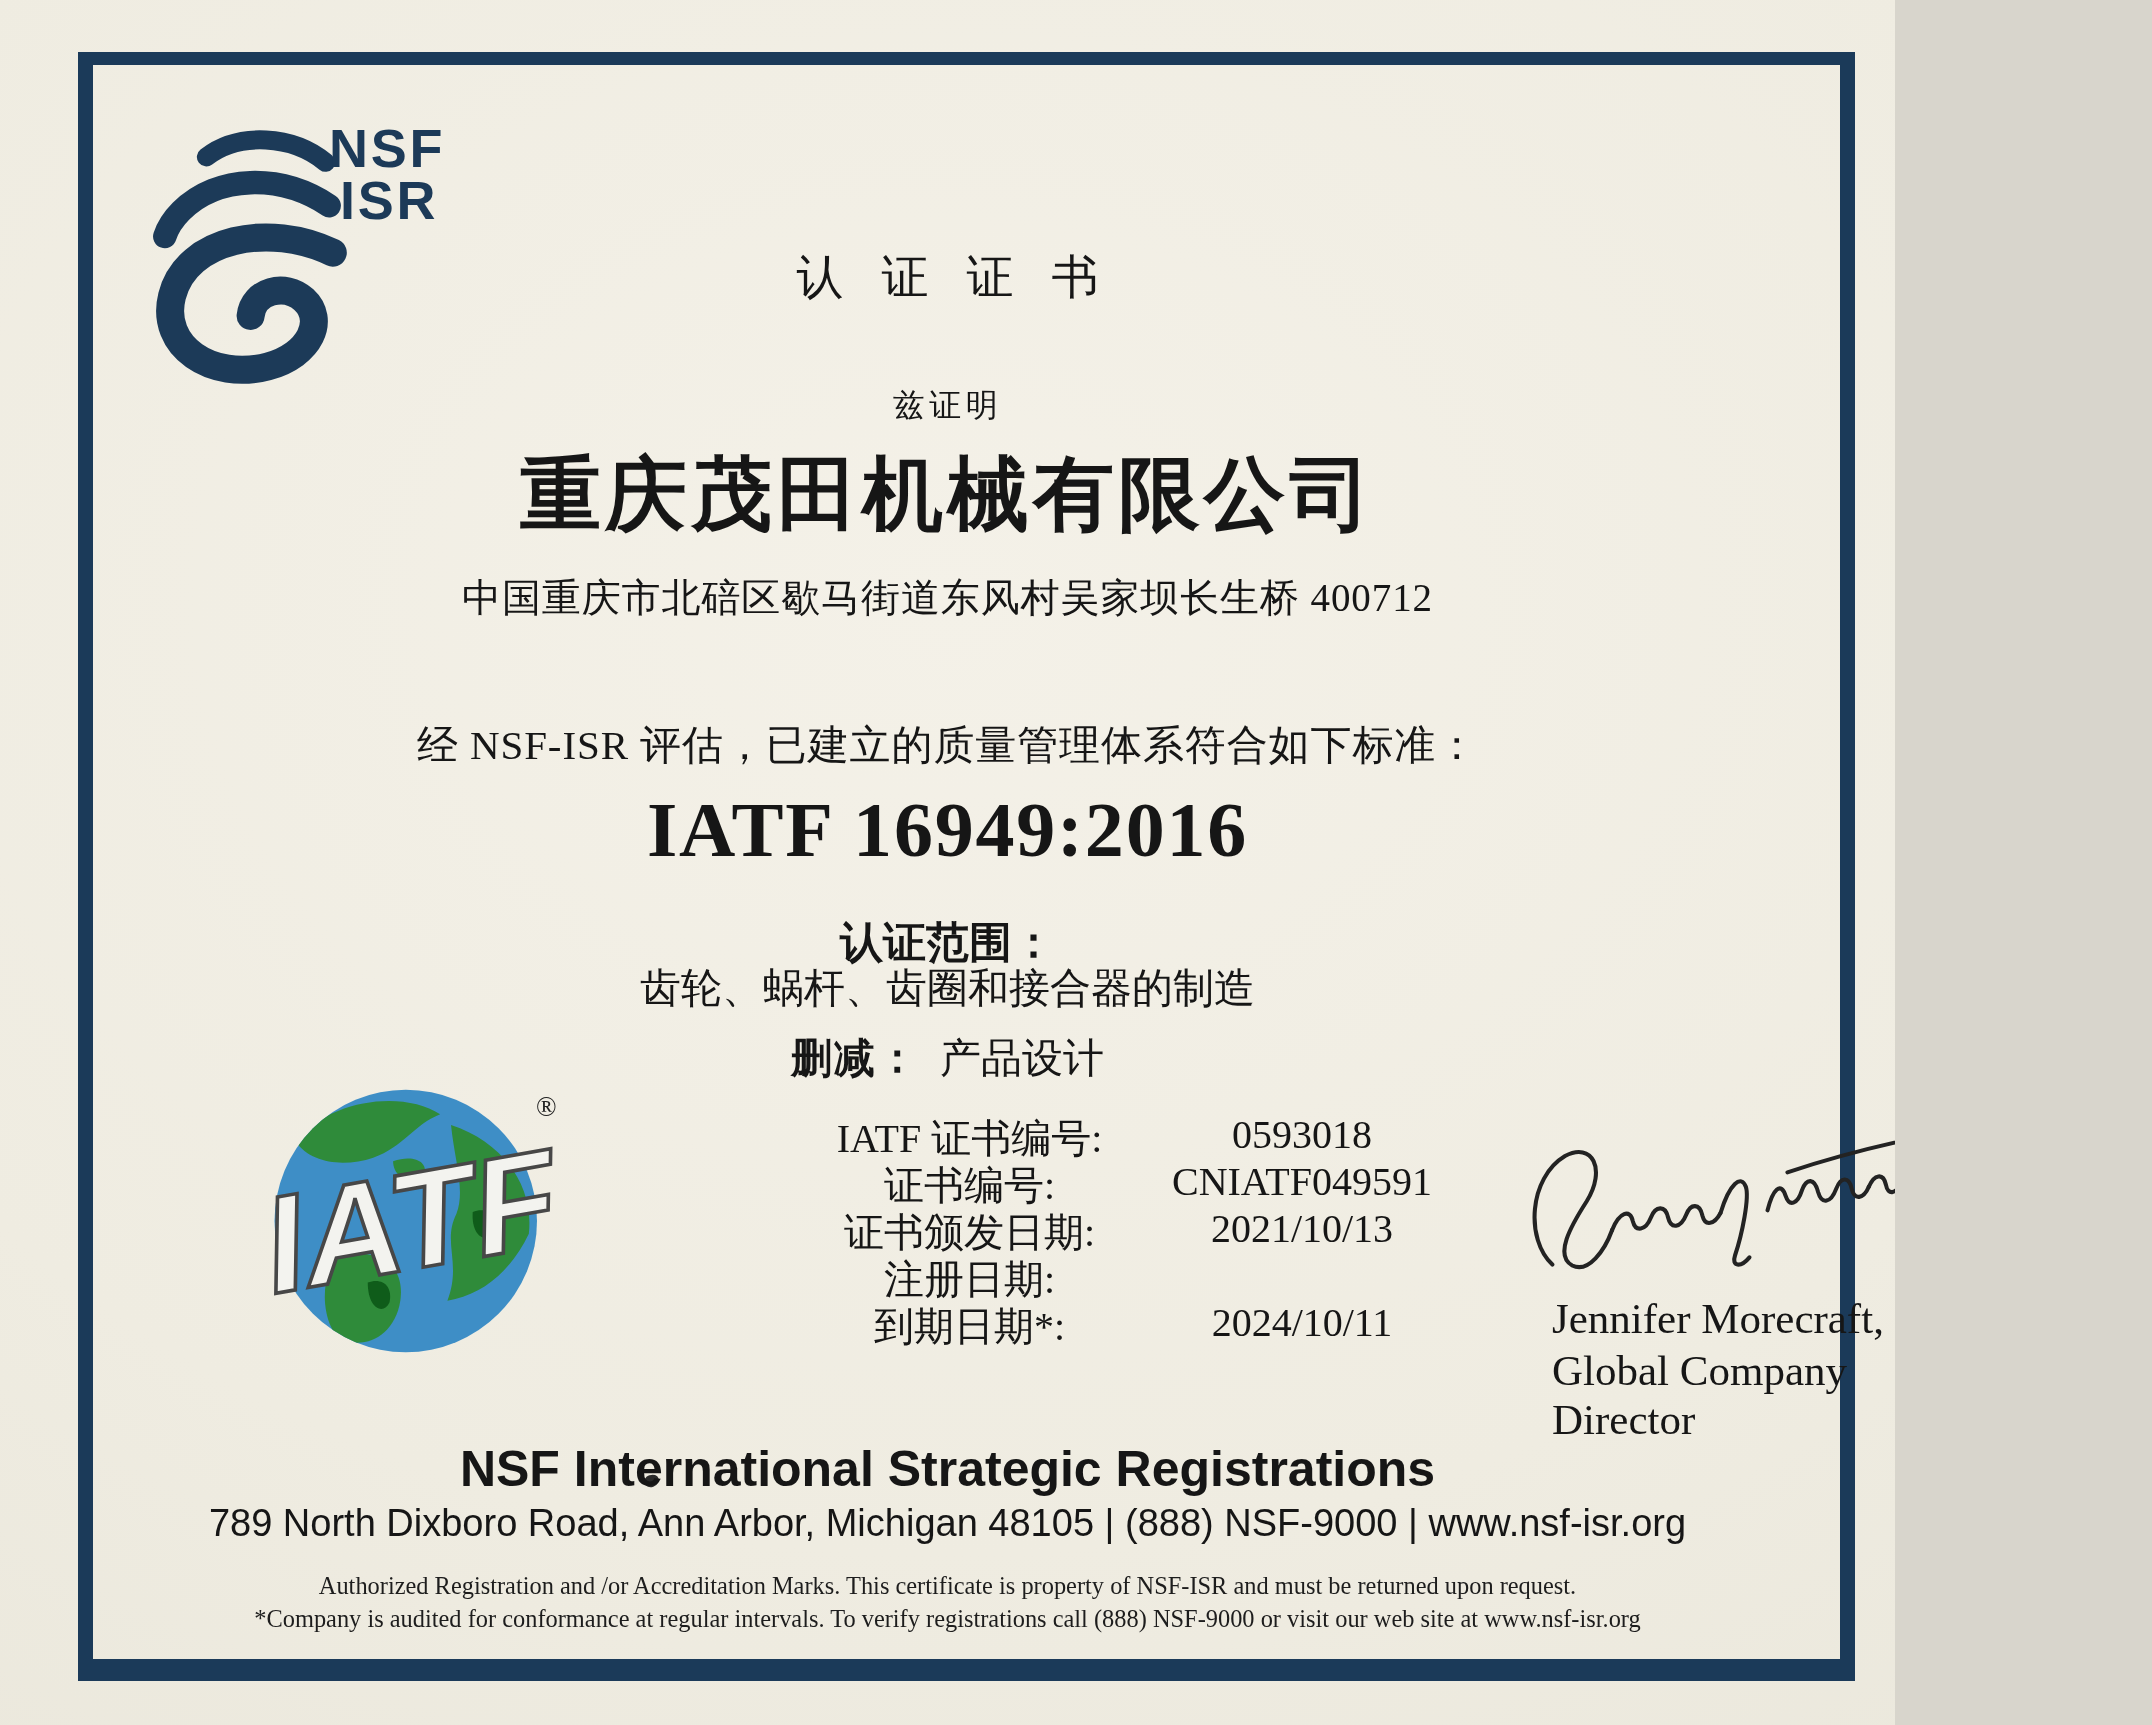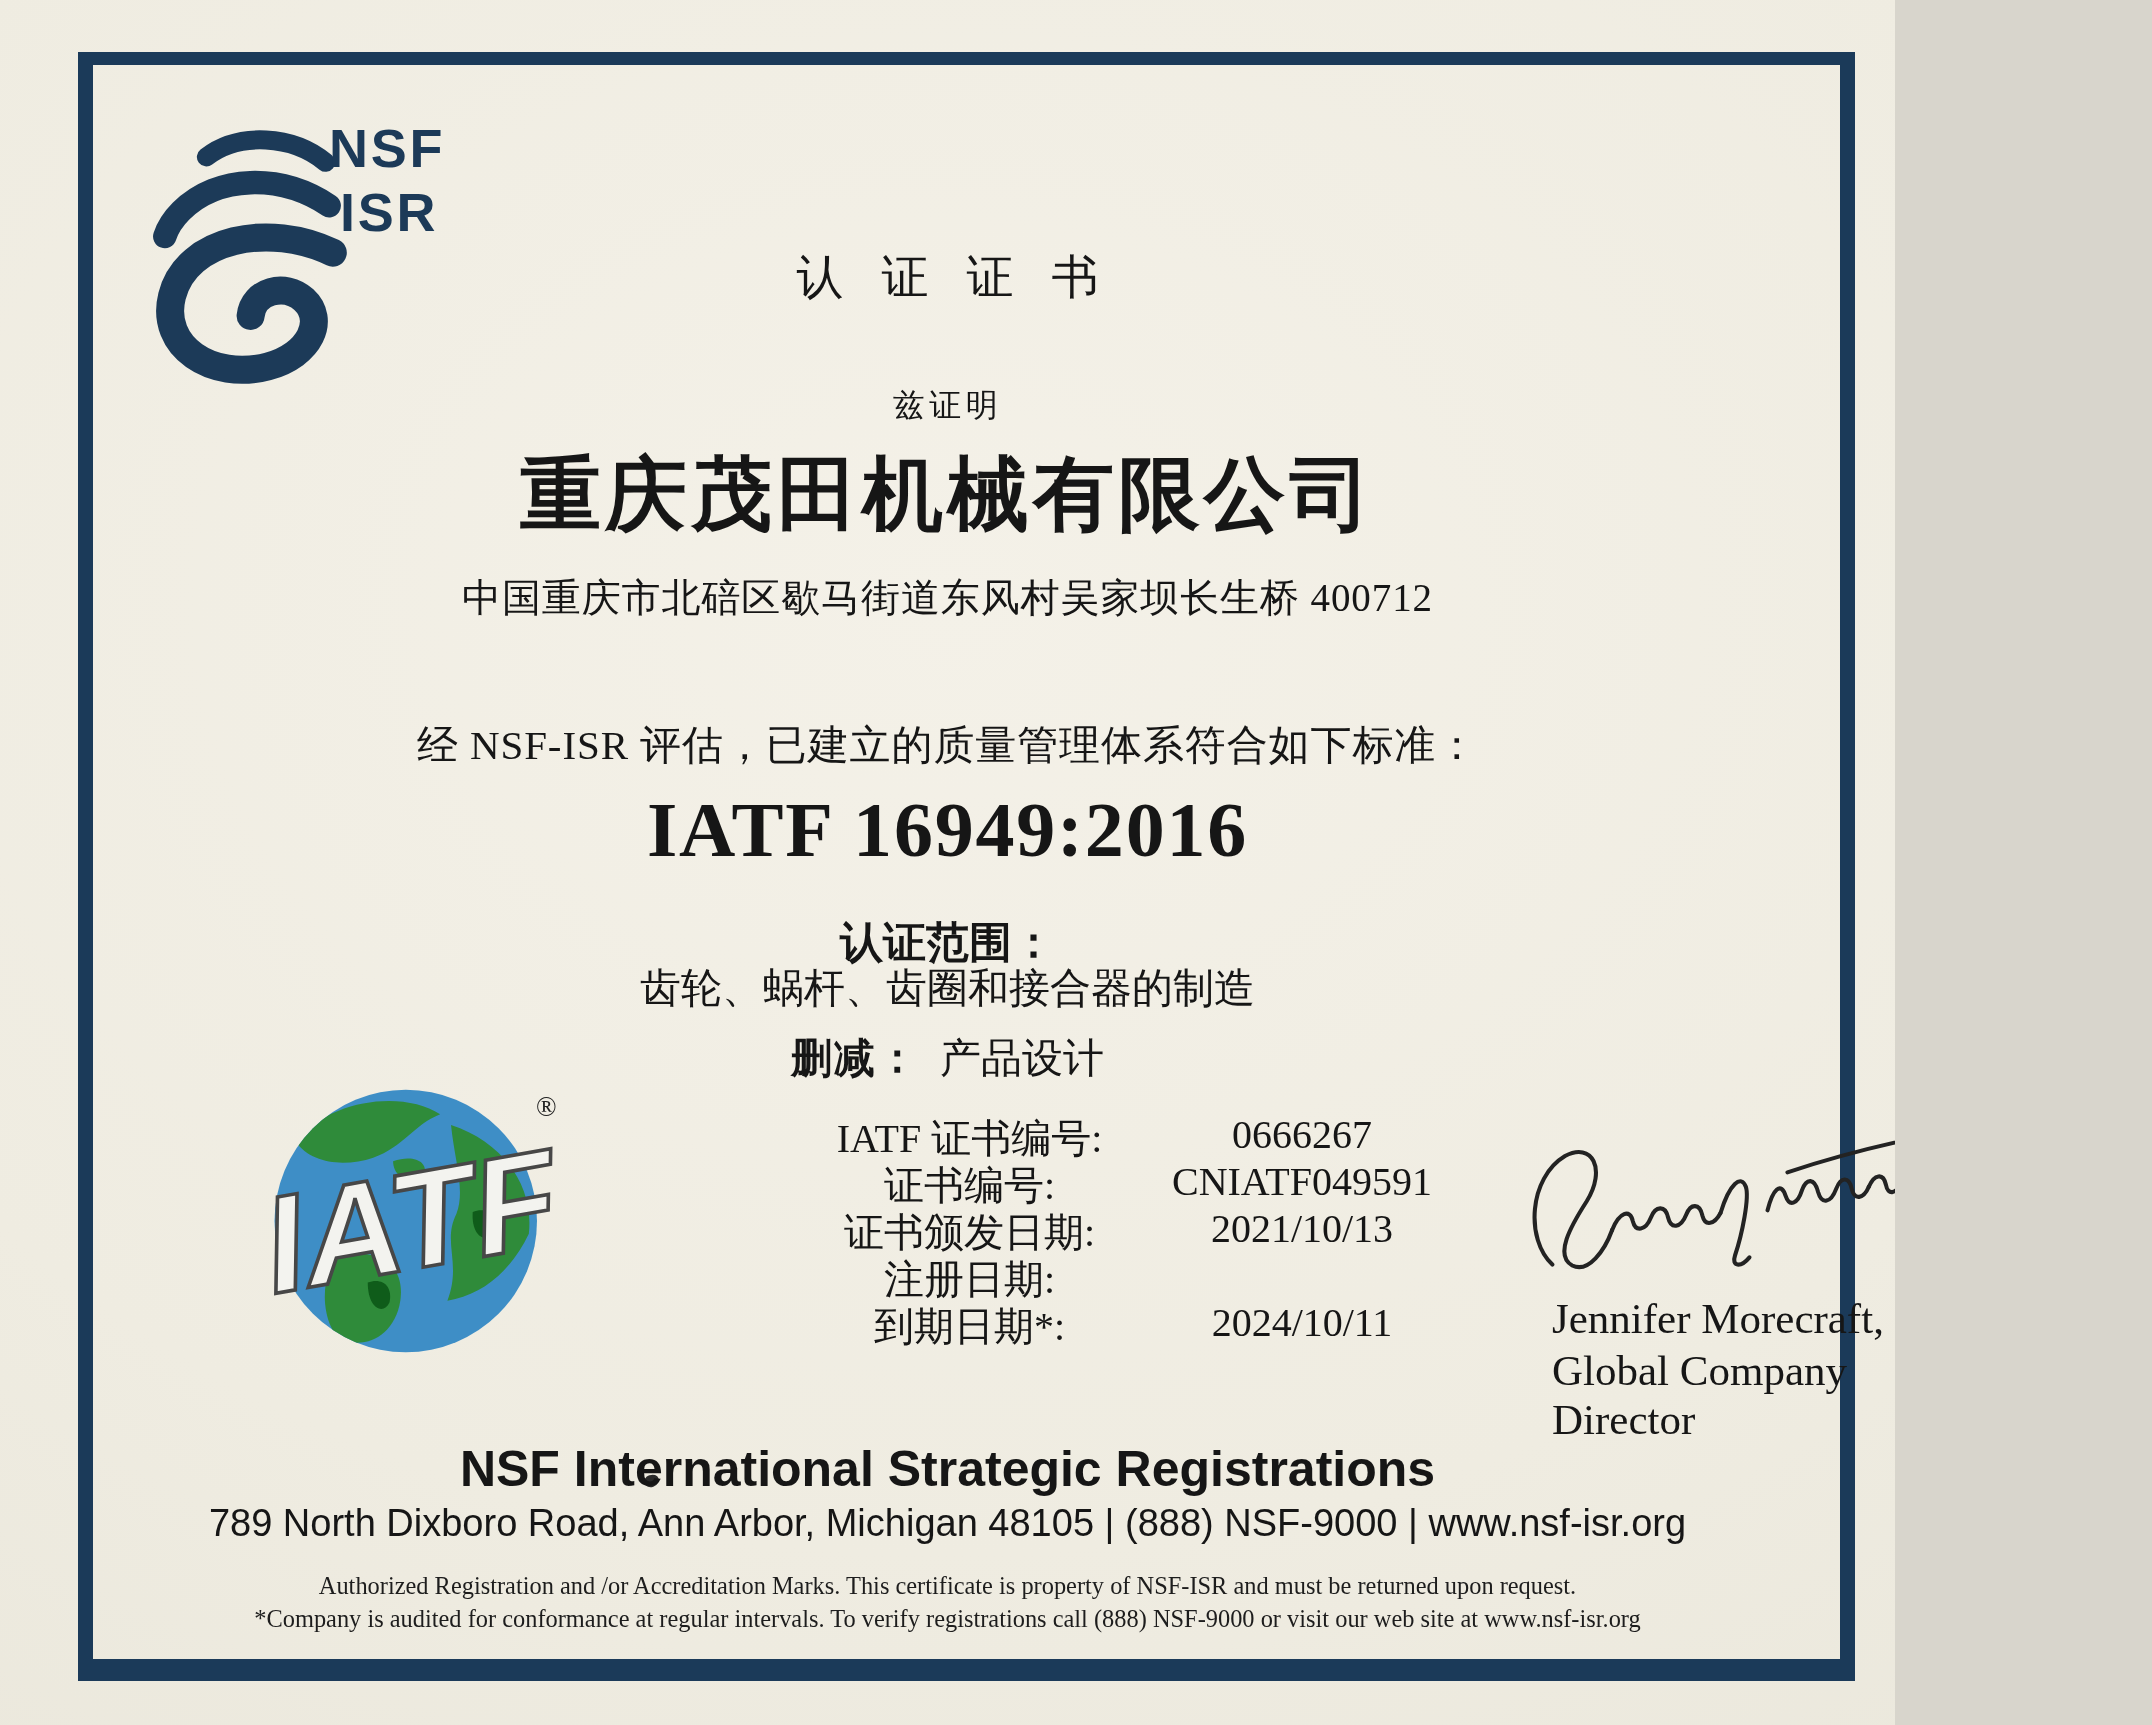--- a/index.html
+++ b/index.html
@@ -59,21 +59,21 @@
   <div class="frame"></div>
 
   <svg class="abs" style="left:134px;top:119px;" width="235" height="280" viewBox="0 0 260 310">
     <g fill="none" stroke="#1c3a58" stroke-linecap="round">
       <path d="M212 48 C 176 18, 116 14, 80 42" stroke-width="21"></path>
       <path d="M216 96 C 162 60, 92 62, 52 102 C 43 111, 37 121, 34 130" stroke-width="26"></path>
       <path d="M220 148 C 150 114, 58 132, 42 196 C 28 252, 86 290, 148 274 C 196 261, 212 222, 188 200 C 167 181, 132 190, 129 218" stroke-width="31"></path>
     </g>
   </svg>
   <div class="abs nsf-logo-text" style="left:329px;top:121px;">NSF</div>
-  <div class="abs nsf-logo-text" style="left:340px;top:185px;">ISR</div>
+  <div class="abs nsf-logo-text" style="left:340px;top:173px;">ISR</div>
 
   <div class="abs centered title">认证证书</div>
   <div class="abs centered subtitle">兹证明</div>
   <div class="abs centered company">重庆茂田机械有限公司</div>
   <div class="abs centered address">中国重庆市北碚区歇马街道东风村吴家坝长生桥 400712</div>
 
   <div class="abs centered intro">经 NSF-ISR 评估，已建立的质量管理体系符合如下标准：</div>
   <div class="abs centered standard">IATF 16949:2016</div>
 
   <div class="abs centered scope-heading">认证范围：</div>
@@ -96,21 +96,21 @@
       <path d="M88 198 C126 186, 162 202, 156 246 C150 284, 118 300, 92 289 C70 279, 64 218, 88 198 Z" fill="#2f8b3a"></path>
       <path d="M148 92 C170 84, 188 92, 182 108 C172 120, 148 112, 148 92 Z" fill="#2f8b3a"></path>
       <path d="M120 226 C136 220, 148 230, 144 248 C138 262, 120 256, 120 226 Z" fill="#0f5c1a"></path>
       <path d="M236 148 C252 142, 266 152, 260 170 C252 184, 234 176, 236 148 Z" fill="#0f5c1a"></path>
     </g>
     <text x="4" y="212" font-size="152" font-style="italic" font-weight="bold" font-family="Liberation Sans, DejaVu Sans, sans-serif" fill="#f3f3ef" stroke="#474747" stroke-width="4" transform="rotate(-10 160 158)">IATF</text>
     <text x="306" y="42" font-size="30" fill="#222">®</text>
   </svg>
 
   <div class="abs detail-label" style="top:1111px;">IATF 证书编号:</div>
-  <div class="abs detail-value" style="top:1111px;">0666267</div>
+  <div class="abs detail-value" style="top:1111px;">0593018</div>
   <div class="abs detail-label" style="top:1158px;">证书编号:</div>
   <div class="abs detail-value" style="top:1158px;">CNIATF049591</div>
   <div class="abs detail-label" style="top:1205px;">证书颁发日期:</div>
   <div class="abs detail-value" style="top:1205px;">2021/10/13</div>
   <div class="abs detail-label" style="top:1252px;">注册日期:</div>
   <div class="abs detail-label" style="top:1299px;">到期日期*:</div>
   <div class="abs detail-value" style="top:1299px;">2024/10/11</div>
 
   <svg class="abs" style="left:1518px;top:1127px;" width="434" height="163" viewBox="0 0 480 180">
     <g fill="none" stroke="#232323" stroke-width="4.5" stroke-linecap="round">

